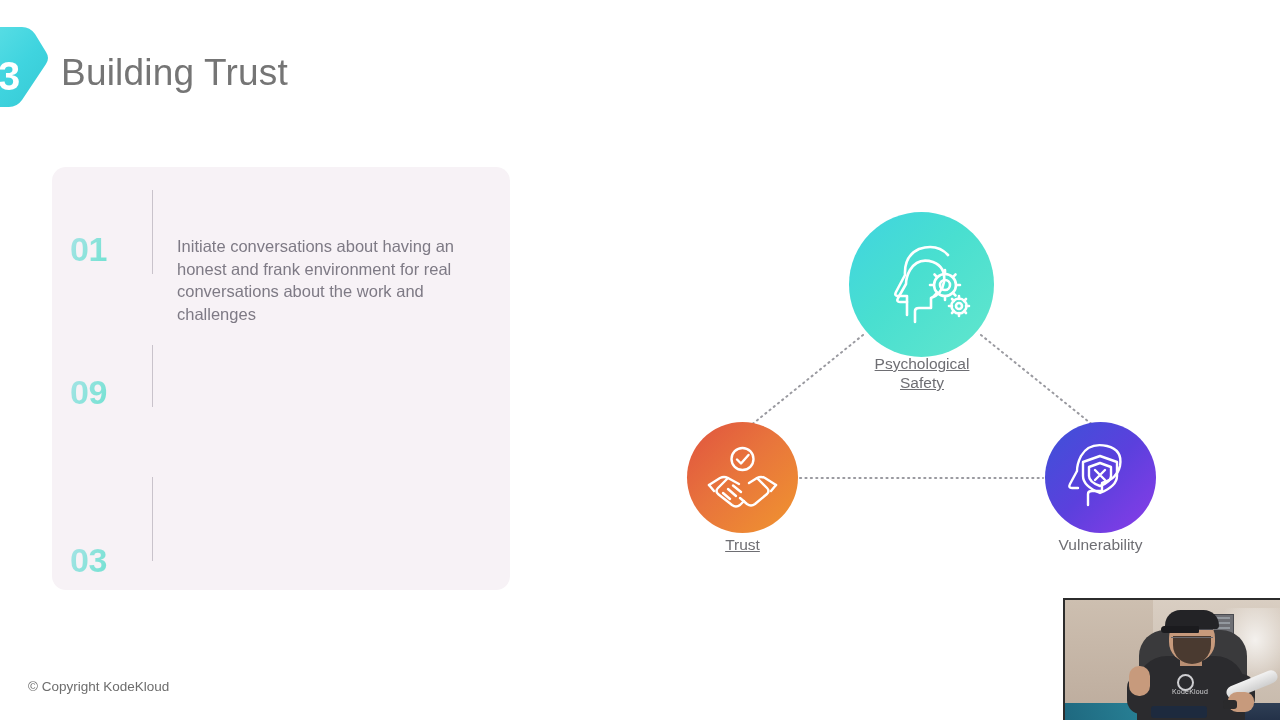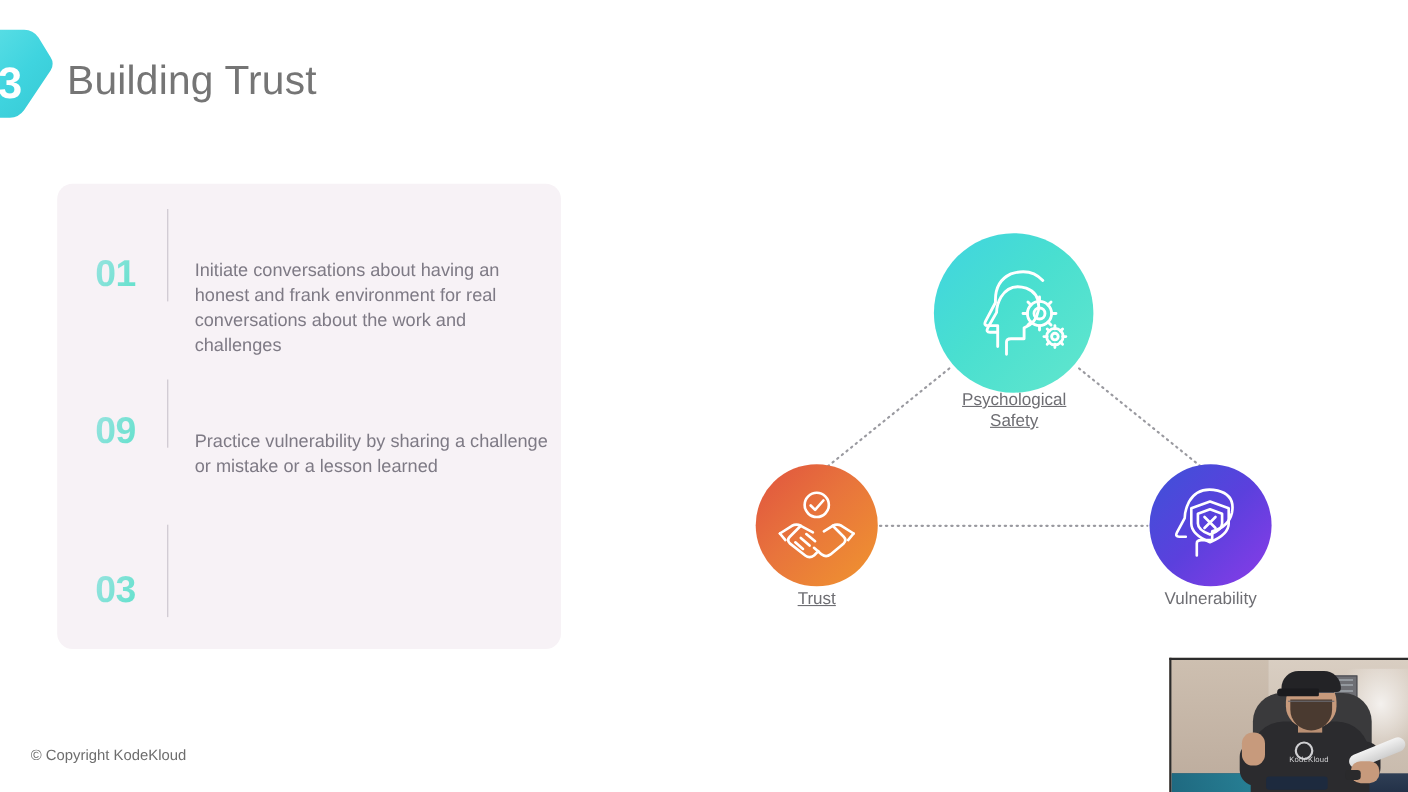--- a/index.html
+++ b/index.html
@@ -78,21 +78,21 @@
   .step-row {
     position: absolute;
     left: 0;
     width: 458px;
     display: flex;
     align-items: flex-start;
   }
   .step-number {
     width: 70px;
     flex: 0 0 70px;
-    text-align: center;
+    text-align: left;
     margin-left: 18px;
     font-size: 34px;
     font-weight: 700;
     letter-spacing: -0.5px;
     background-image: linear-gradient(120deg, #a8e4e6 0%, #53e0c6 100%);
     -webkit-background-clip: text;
     background-clip: text;
     color: transparent;
     line-height: 1;
   }
@@ -118,21 +118,21 @@
   #step-row-1 { top: 23px; }
   #step-row-1 .step-divider { height: 84px; }
   #step-row-1 .step-number { margin-top: 42px; }
 
   #step-row-2 { top: 178px; }
   #step-row-2 .step-divider { height: 62px; }
   #step-row-2 .step-number { margin-top: 30px; }
 
   #step-row-3 { top: 310px; }
   #step-row-3 .step-divider { height: 84px; }
-  #step-row-3 .step-number { margin-top: 42px; }
+  #step-row-3 .step-number { margin-top: 66px; }
 
   
   #diagram {
     position: absolute;
     left: 660;
     top: 190px;
     left: 660px;
     width: 540px;
     height: 390px;
   }
@@ -286,21 +286,20 @@
 
     <div class="step-row" id="step-row-1">
       <div class="step-number">01</div>
       <div class="step-divider"></div>
       <div class="step-text">Initiate conversations about having an honest and frank environment for real conversations about the work and challenges</div>
     </div>
 
     <div class="step-row" id="step-row-2">
       <div class="step-number">09</div>
       <div class="step-divider"></div>
-      <div class="step-text">Practice vulnerability by sharing a challenge or mistake or a lesson learned</div>
     </div>
 
     <div class="step-row" id="step-row-3">
       <div class="step-number">03</div>
       <div class="step-divider"></div>
     </div>
 
   </div>
 
   <div id="diagram">

